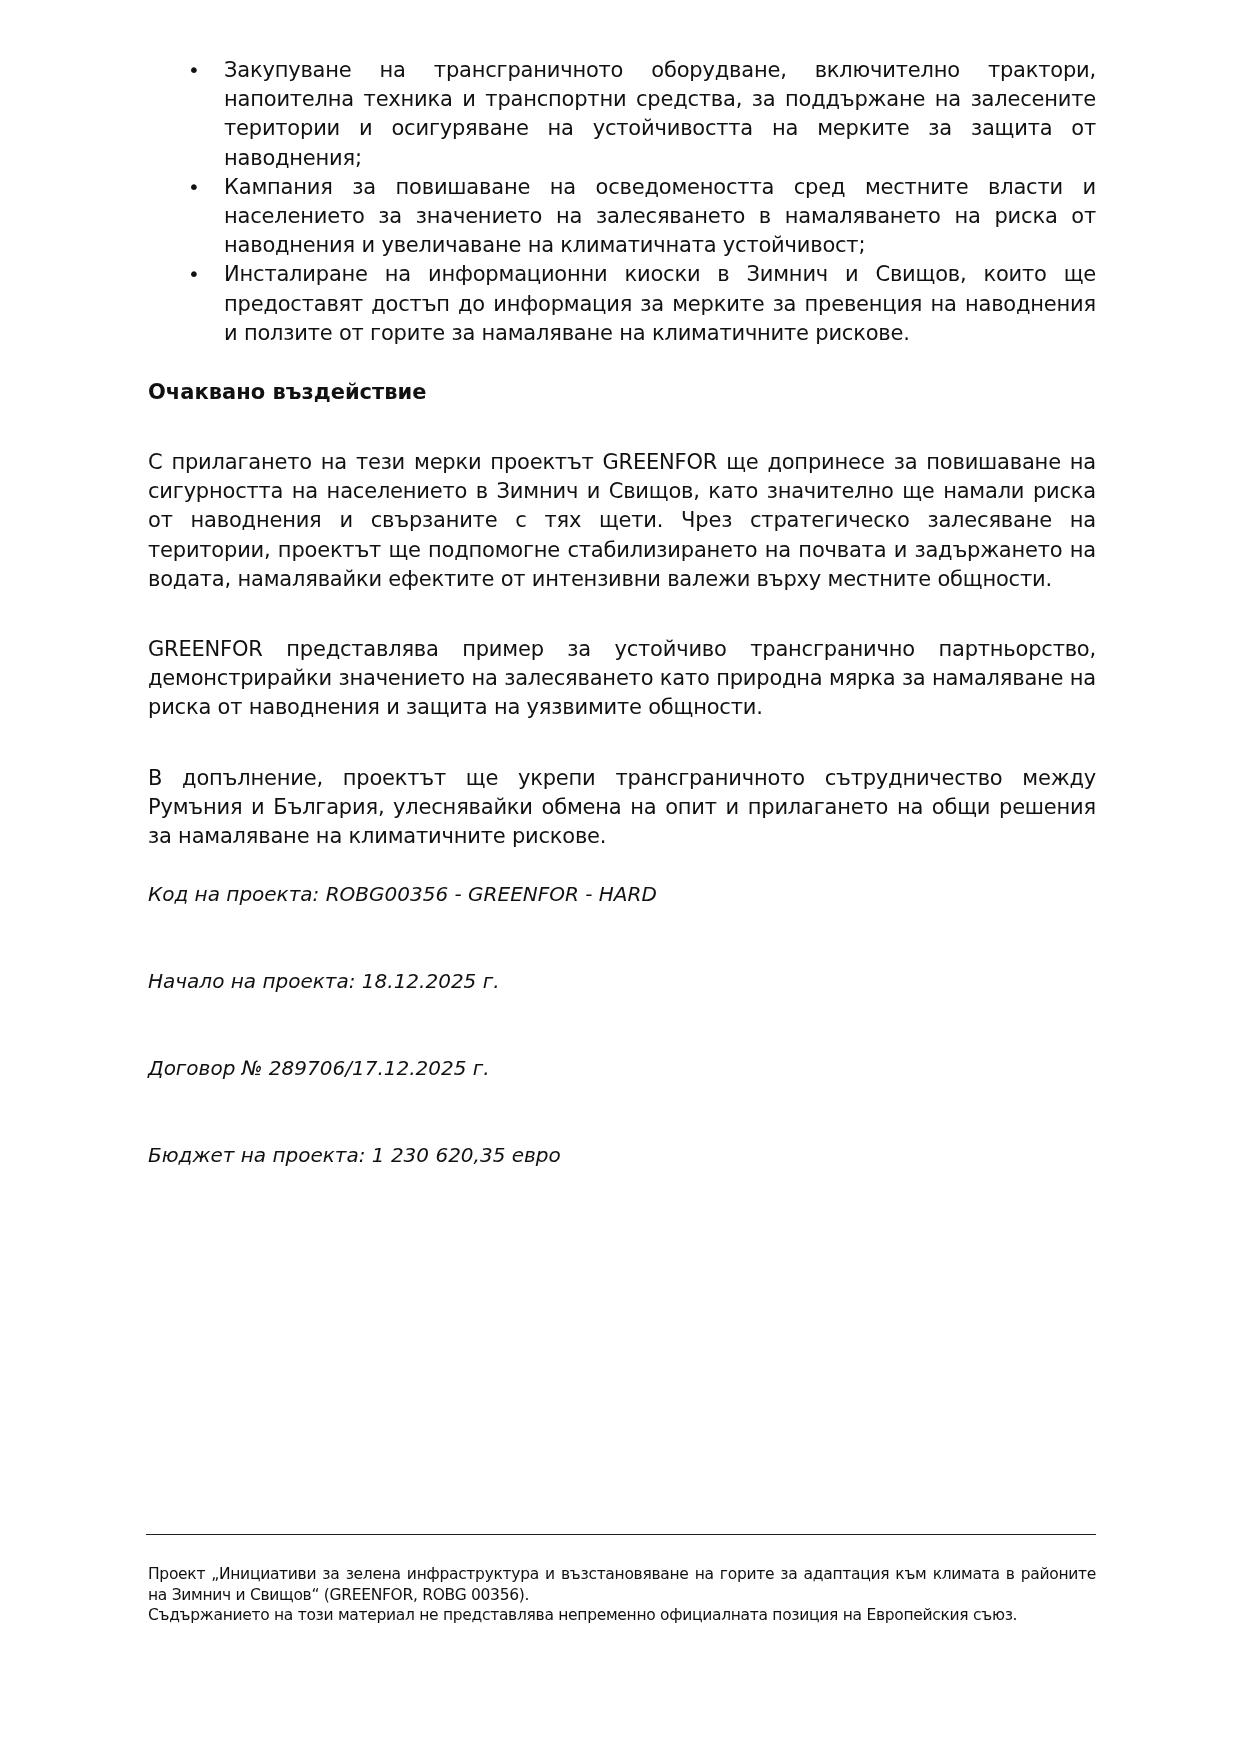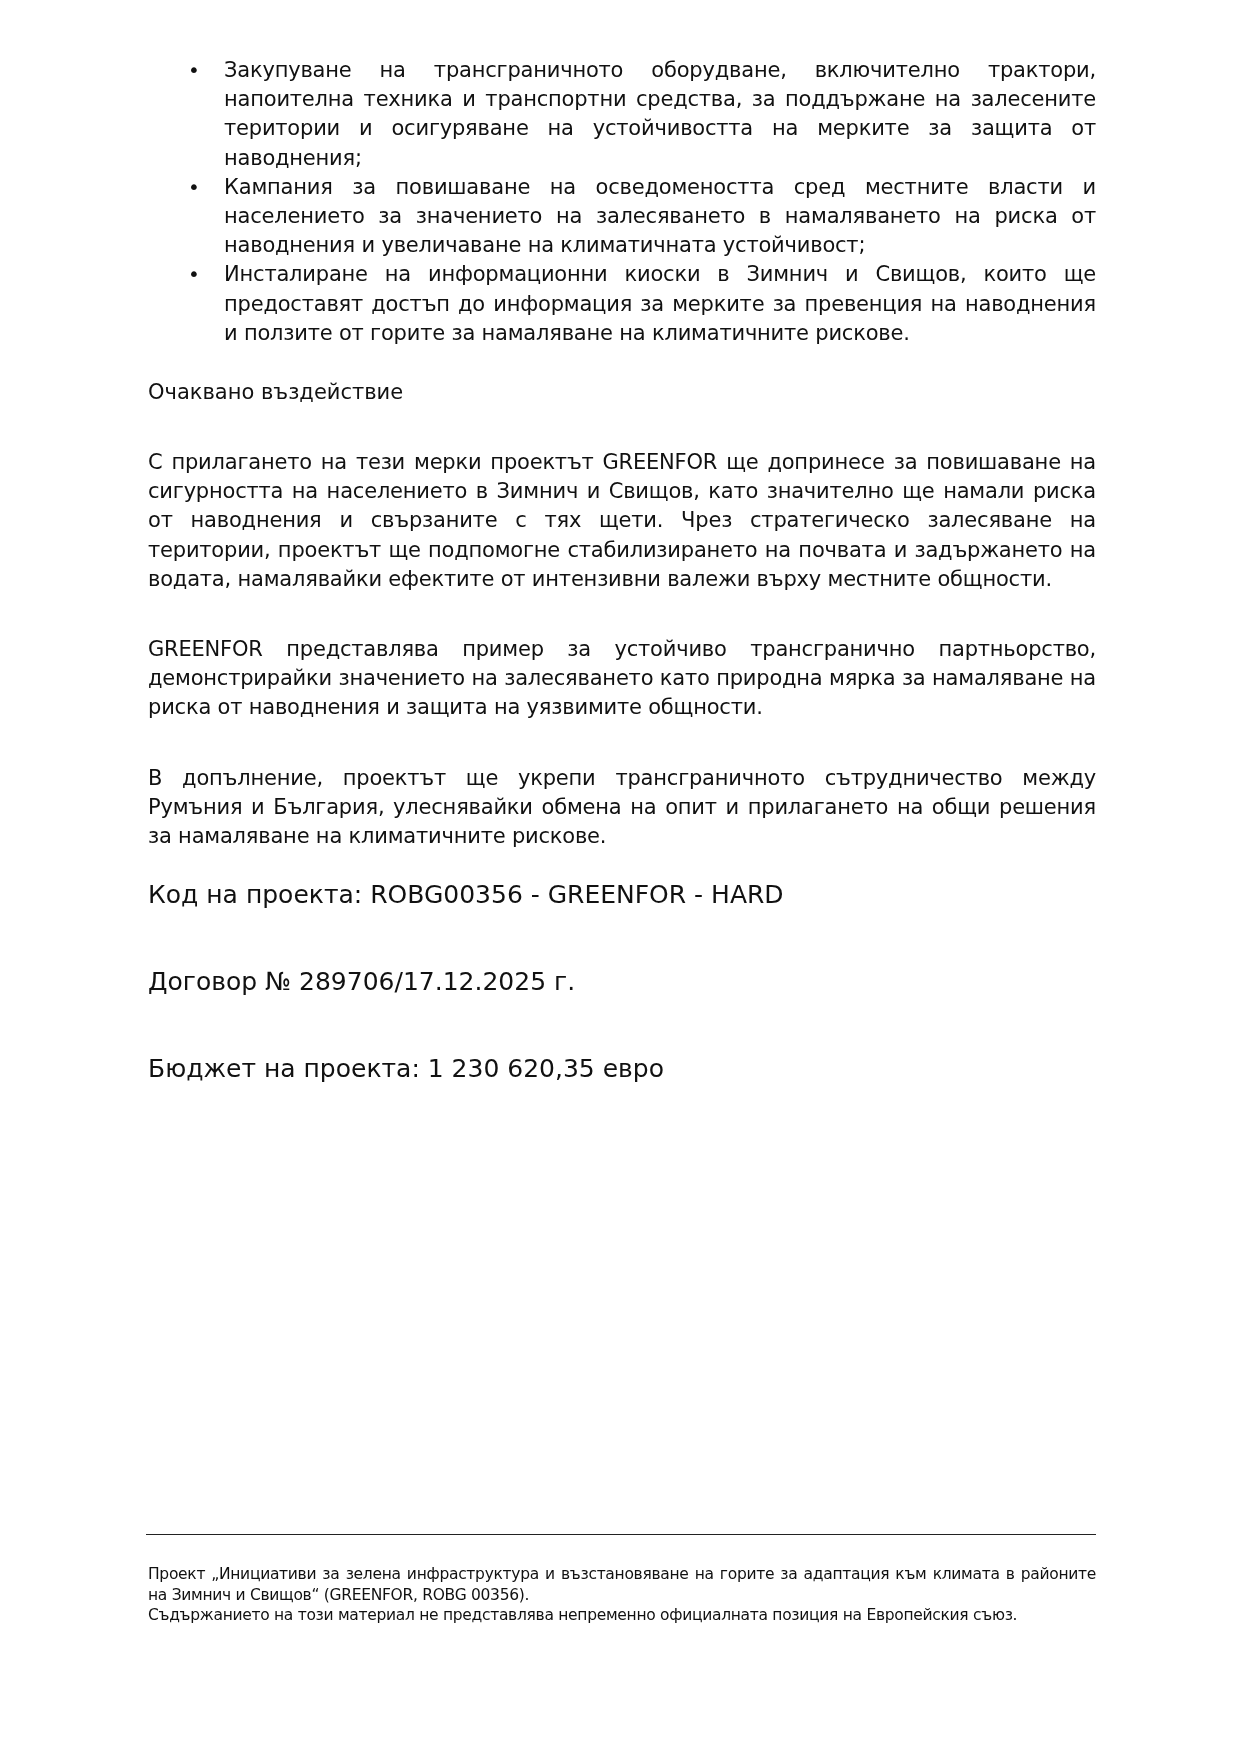--- a/index.html
+++ b/index.html
@@ -36,33 +36,34 @@
     }
     .bullet-dot {
       position: absolute;
       left: 40px;
       top: 0;
       font-size: 20px;
     }
     .heading {
       margin-top: 30px;
       font-size: 21px;
-      font-weight: normal;
+      font-weight: bold;
       line-height: 29px;
     }
     .para {
       margin-top: 41px;
       font-size: 21px;
       line-height: 29.2px;
       text-align: justify;
       letter-spacing: -0.2px;
     }
     .meta {
-      font-size: 25px;
+      font-size: 20px;
       line-height: 29px;
+      font-style: italic;
     }
     .meta-1 { margin-top: 29px; }
     .meta-gap { margin-top: 58px; }
     .footer-rule {
       position: absolute;
       left: 146px;
       top: 1534px;
       width: 950px;
       height: 0;
       border-top: 1.5px solid #222222;
@@ -98,20 +99,21 @@
     </li>
   </ul>
 
   <div class="heading">Очаквано въздействие</div>
 
   <p class="para" style="margin-bottom:0">С прилагането на тези мерки проектът GREENFOR ще допринесе за повишаване на сигурността на населението в Зимнич и Свищов, като значително ще намали риска от наводнения и свързаните с тях щети. Чрез стратегическо залесяване на територии, проектът ще подпомогне стабилизирането на почвата и задържането на водата, намалявайки ефектите от интензивни валежи върху местните общности.</p>
   <p class="para" style="margin-bottom:0">GREENFOR представлява пример за устойчиво трансгранично партньорство, демонстрирайки значението на залесяването като природна мярка за намаляване на риска от наводнения и защита на уязвимите общности.</p>
   <p class="para" style="margin-bottom:0">В допълнение, проектът ще укрепи трансграничното сътрудничество между Румъния и България, улеснявайки обмена на опит и прилагането на общи решения за намаляване на климатичните рискове.</p>
 
   <div class="meta meta-1">Код на проекта: ROBG00356 - GREENFOR - HARD</div>
+  <div class="meta meta-gap">Начало на проекта: 18.12.2025 г.</div>
   <div class="meta meta-gap">Договор № 289706/17.12.2025 г.</div>
   <div class="meta meta-gap">Бюджет на проекта: 1 230 620,35 евро</div>
 </div>
 
 <div class="footer-rule"></div>
 
 <div class="footer">
   <div>Проект „Инициативи за зелена инфраструктура и възстановяване на горите за адаптация към климата в районите на Зимнич и Свищов“ (GREENFOR, ROBG 00356).</div>
   <div>Съдържанието на този материал не представлява непременно официалната позиция на Европейския съюз.</div>
 </div>

